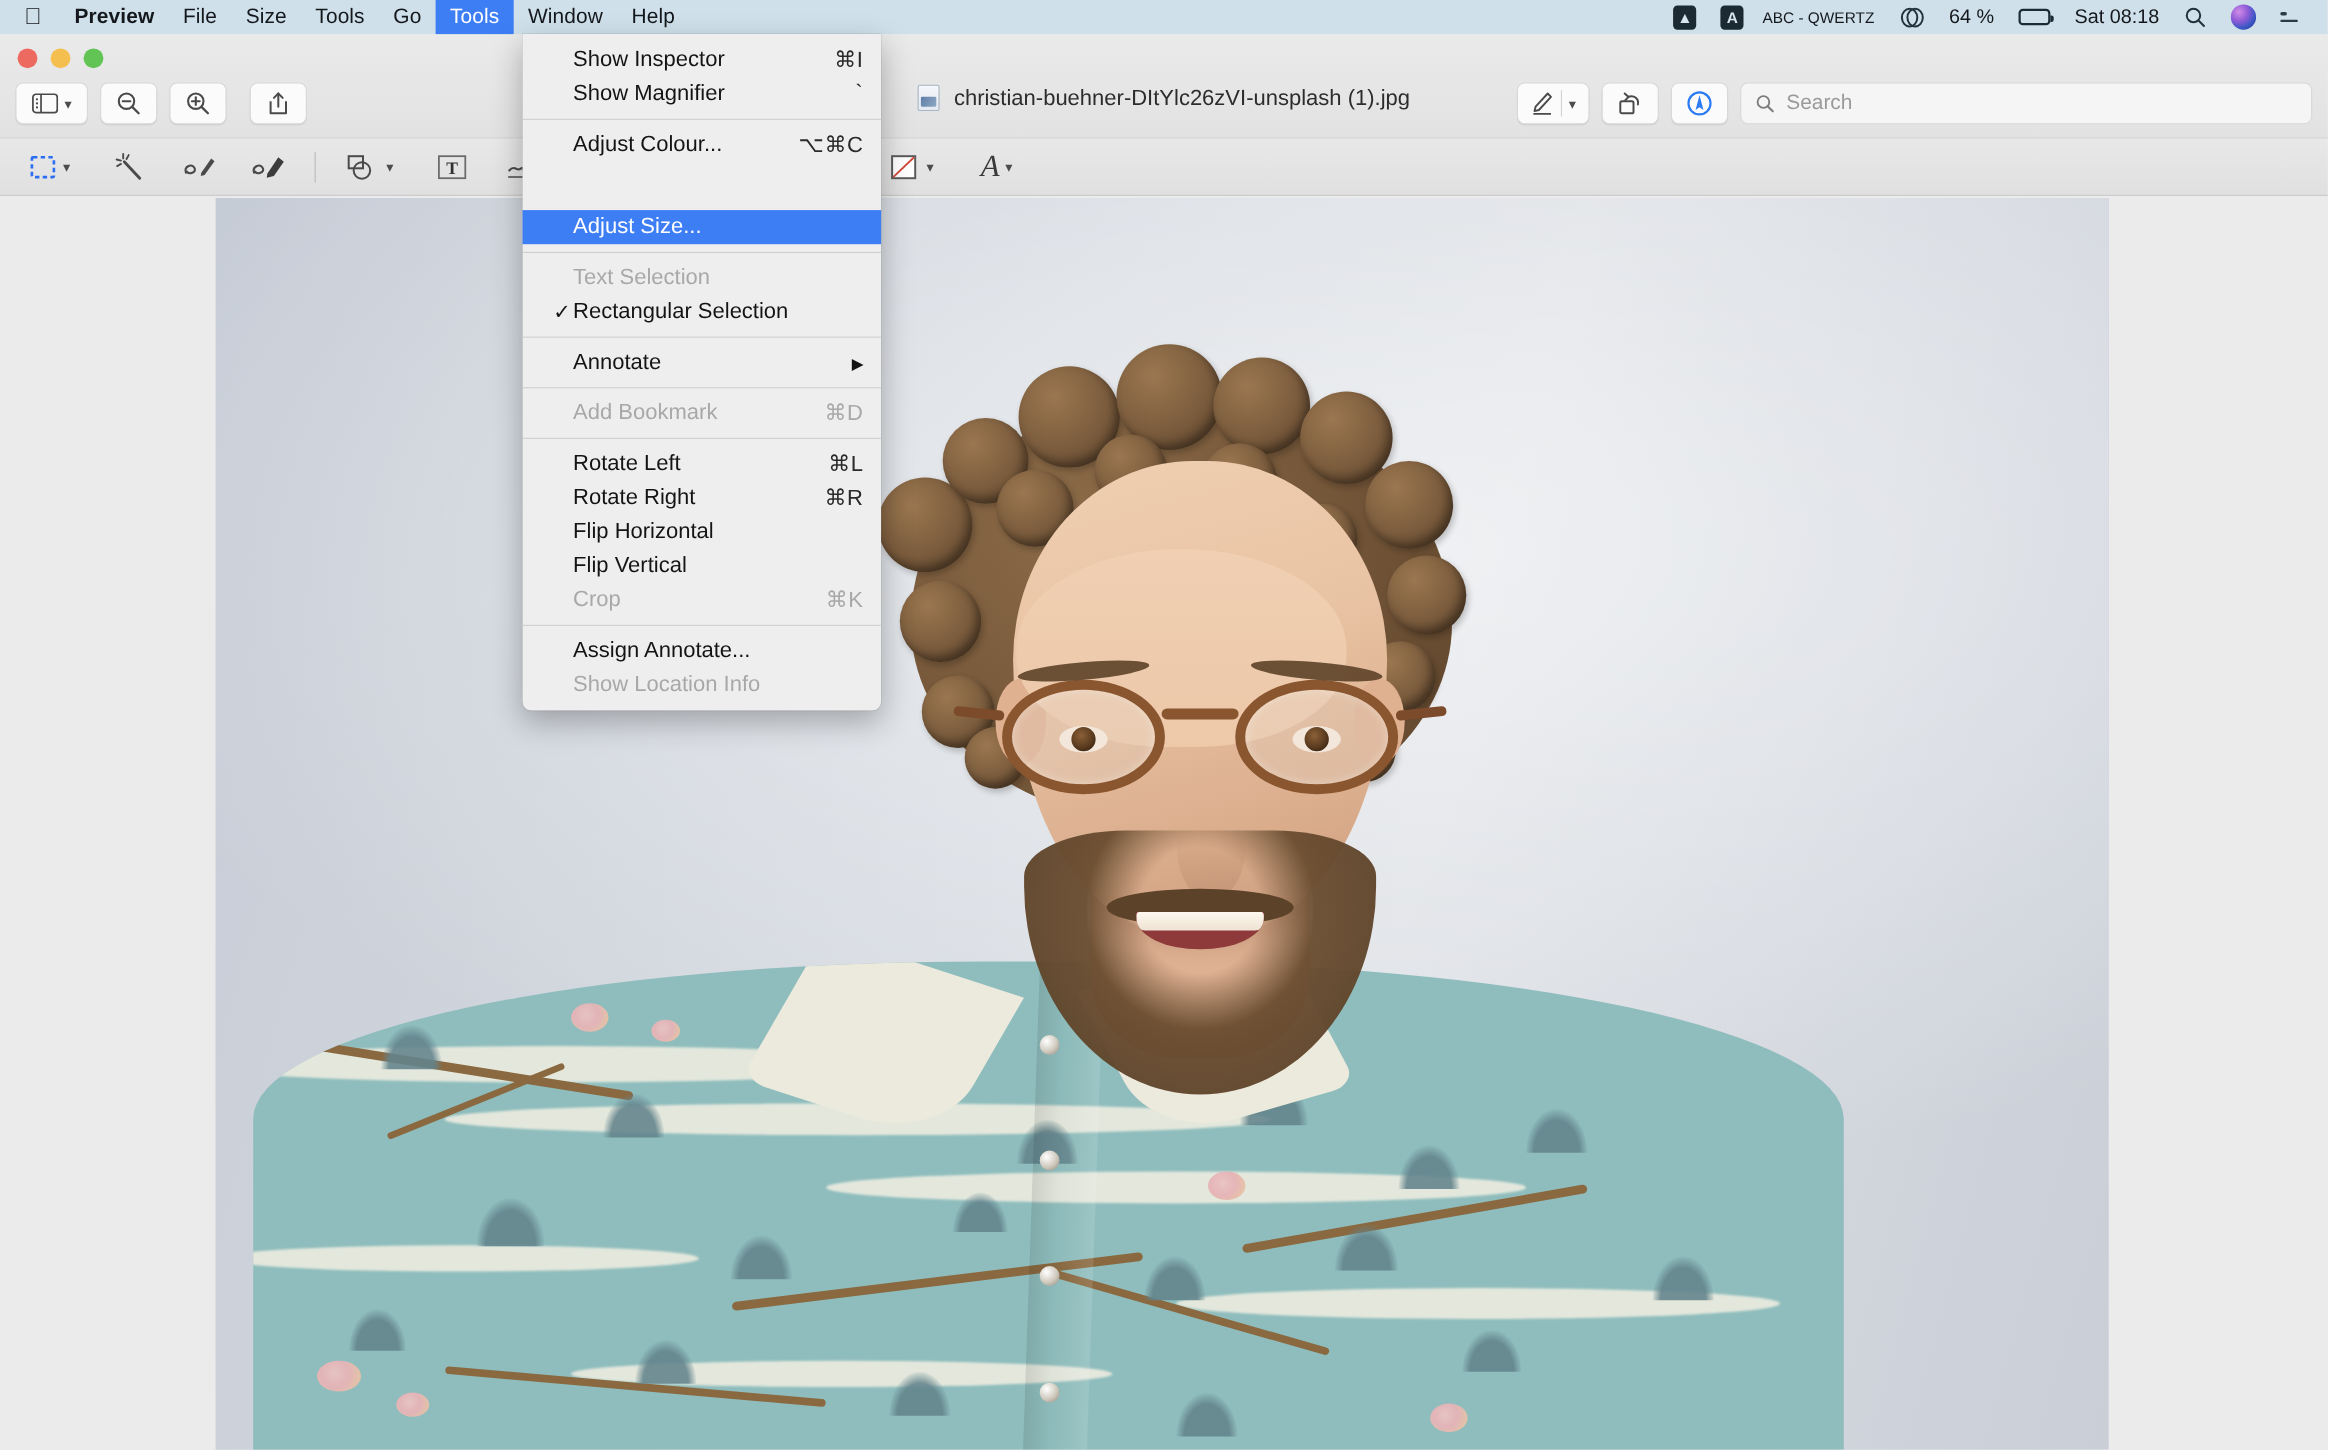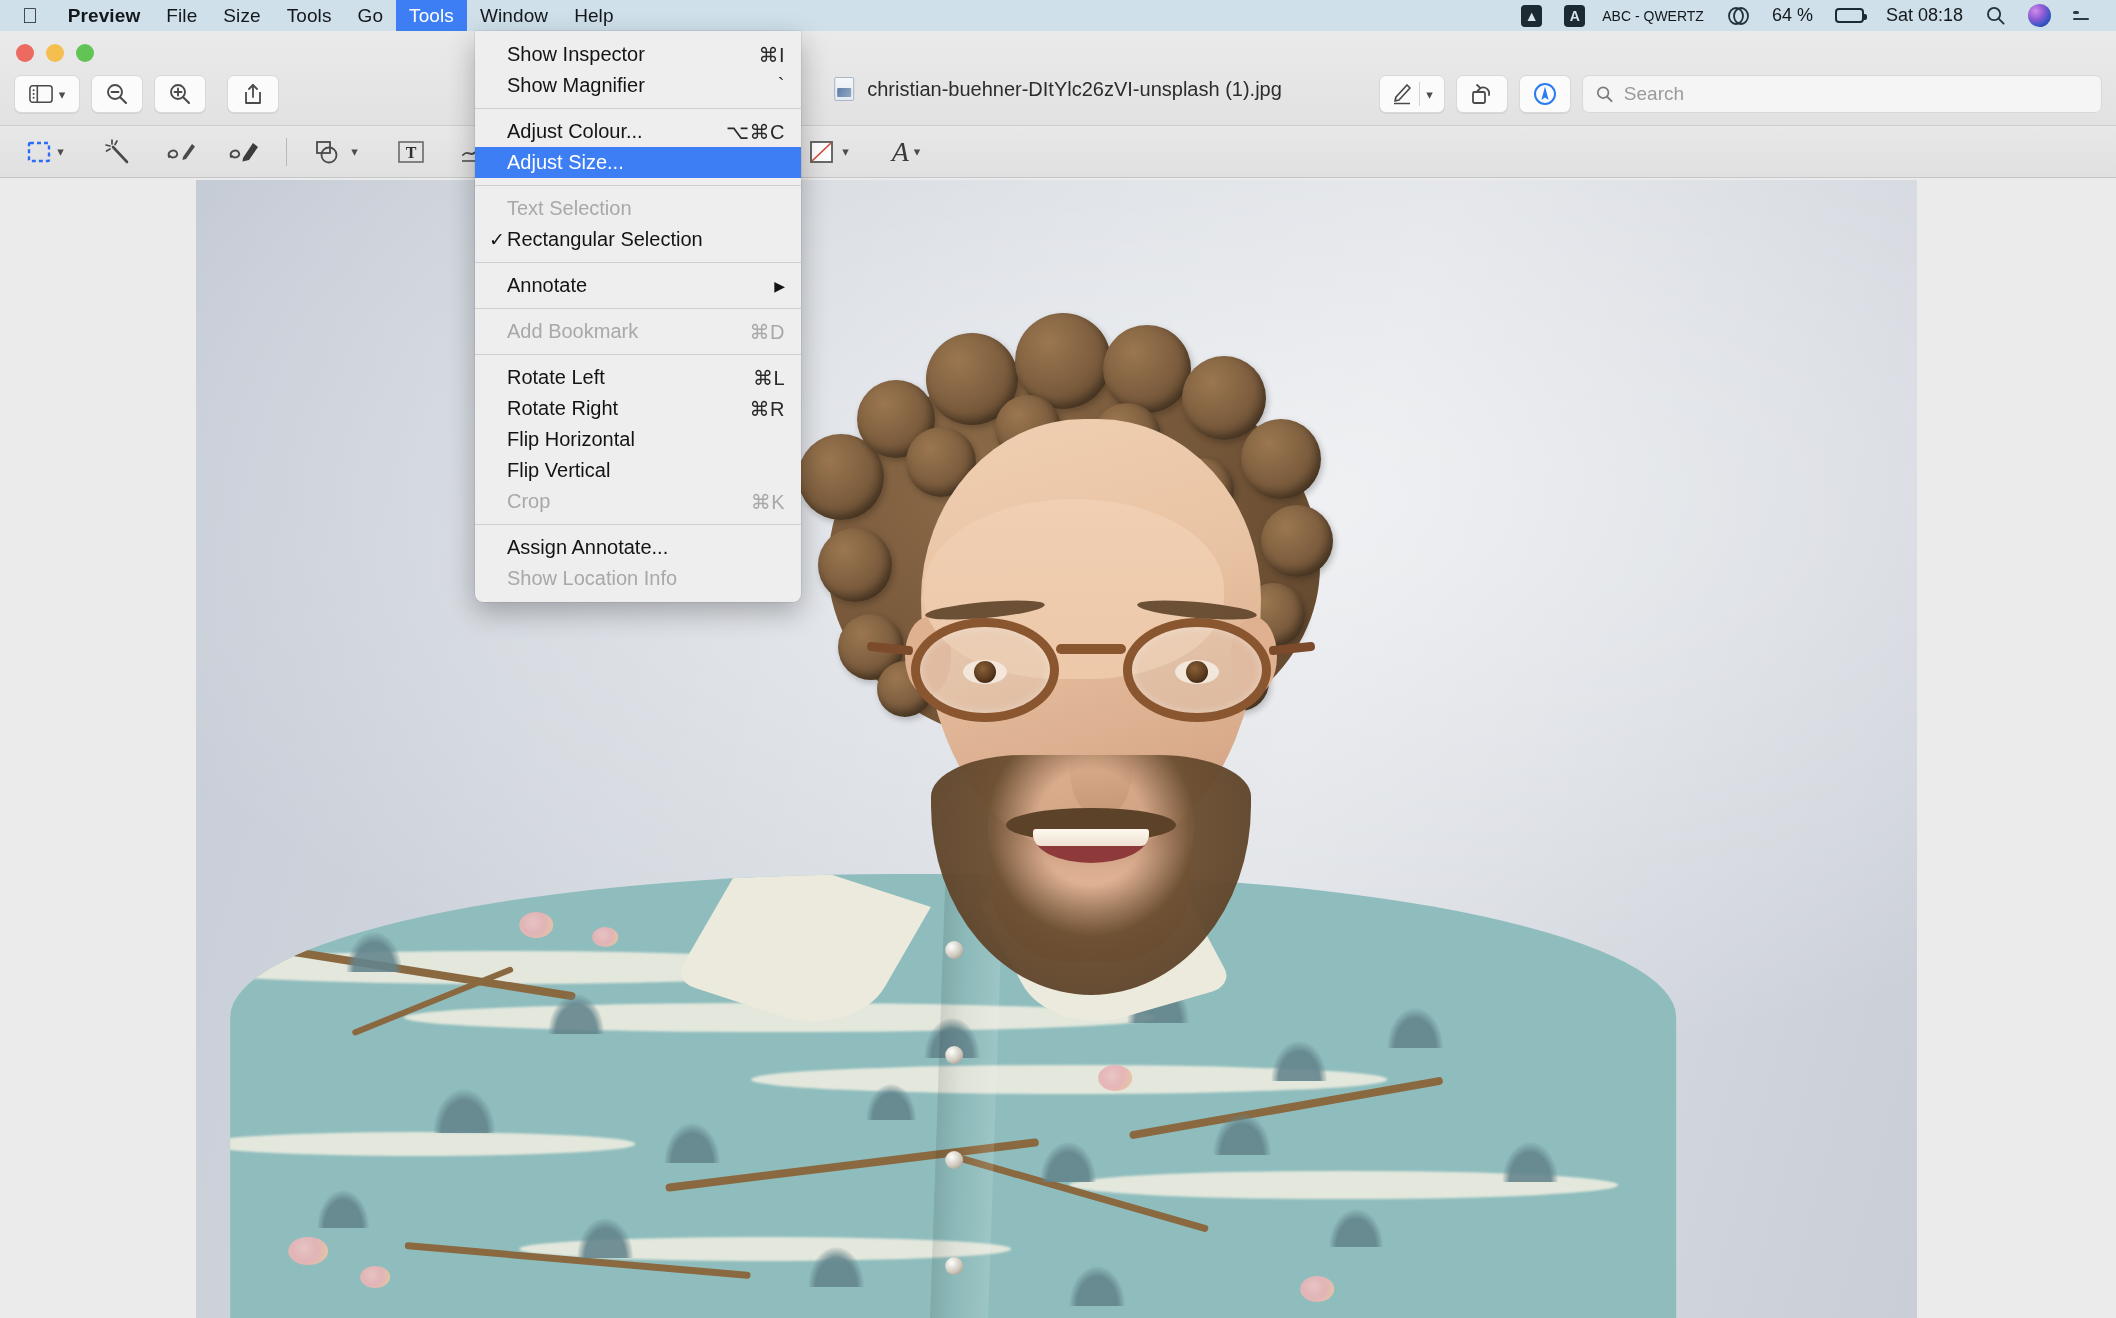--- a/index.html
+++ b/index.html
@@ -357,29 +357,29 @@
     border-radius: 0 0 8px 8px;
     box-shadow: 0 10px 28px rgba(0,0,0,.28), 0 0 0 0.5px rgba(0,0,0,.12);
     padding: 8px 0 8px 0;
     z-index: 100;
     font-size: 20px;
     color: #141414;
   }
   .mrow {
     display: flex; align-items: center;
     height: 31px;
-    padding: 0 16px 0 14px;
+    padding: 0 16px 0 28px;
     white-space: nowrap;
   }
   .mrow .chk { width: 18px; font-size: 19px; color: #141414; }
   .mrow .lbl { flex: 1; }
   .mrow .key { color: #2a2a2a; font-size: 20px; letter-spacing: .5px; }
   .mrow .arrow { font-size: 14px; color: #141414; }
   .mrow.disabled .lbl, .mrow.disabled .key { color: #a8a8a8; }
-  .mrow.sel { background: #3d7ef5; }
+  .mrow.sel { background: #3d7ef5; margin-top: 44px; }
   .mrow.sel .lbl, .mrow.sel .key { color: #ffffff; }
   .msep { height: 1px; background: #cfcfcf; margin: 7px 0 7px 0; }
 </style>
 </head>
 <body>
 
 <div id="menubar">
   <div class="mb-left">
     <div class="mb-apple"></div>
     <div class="mb-item app">Preview</div>

